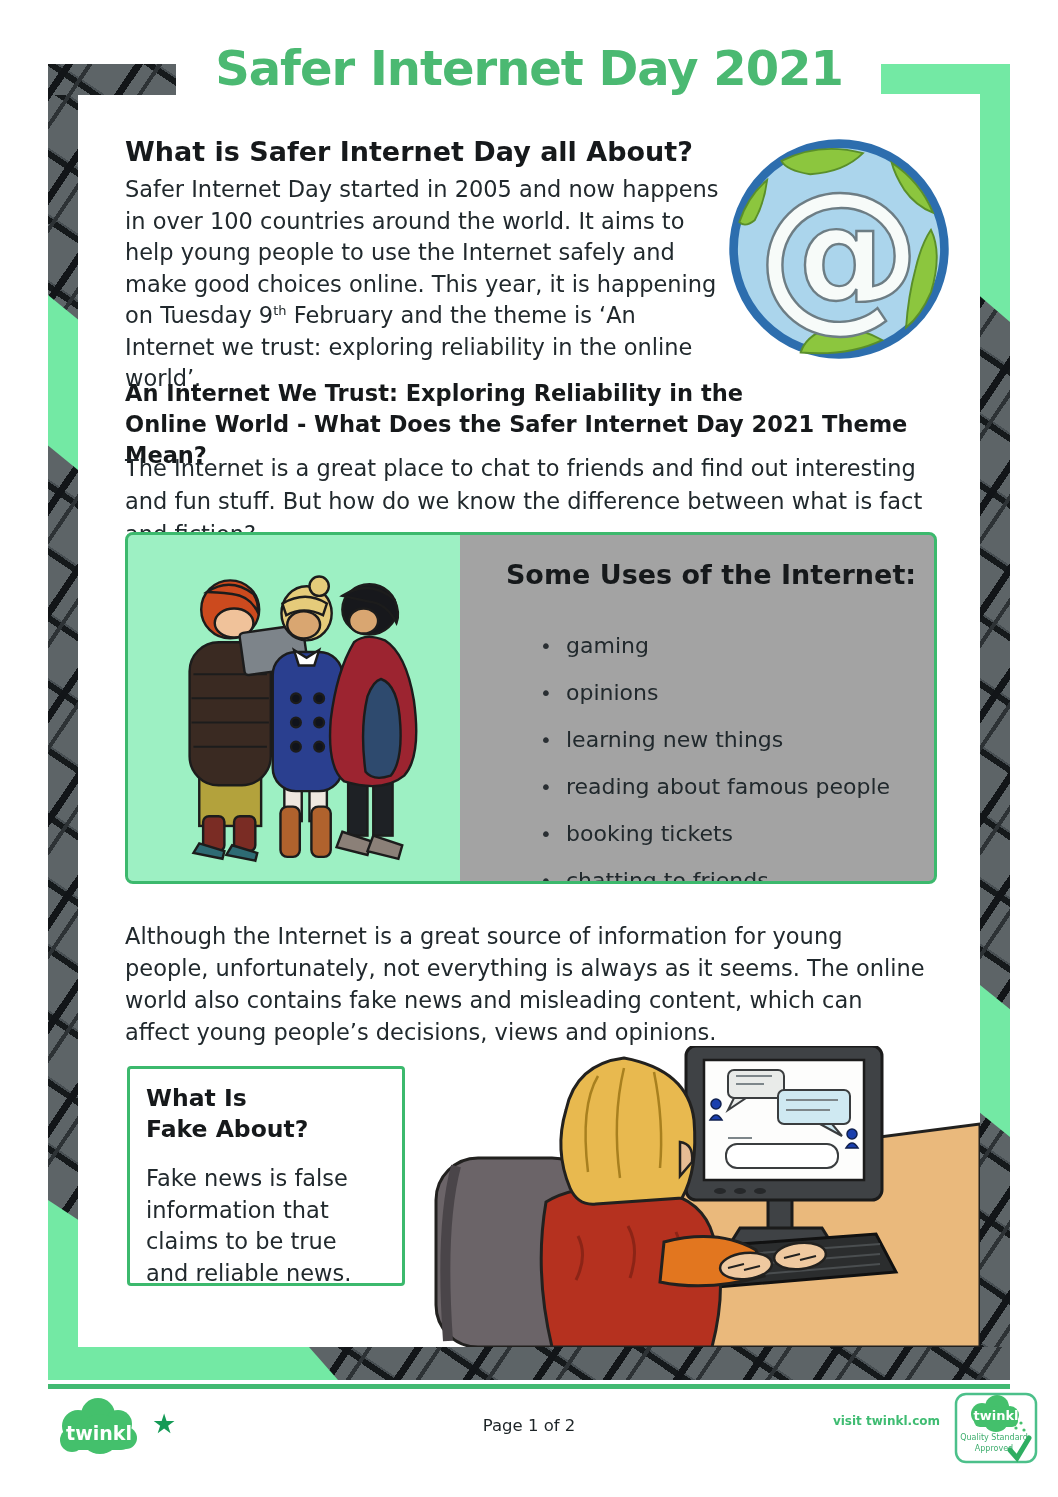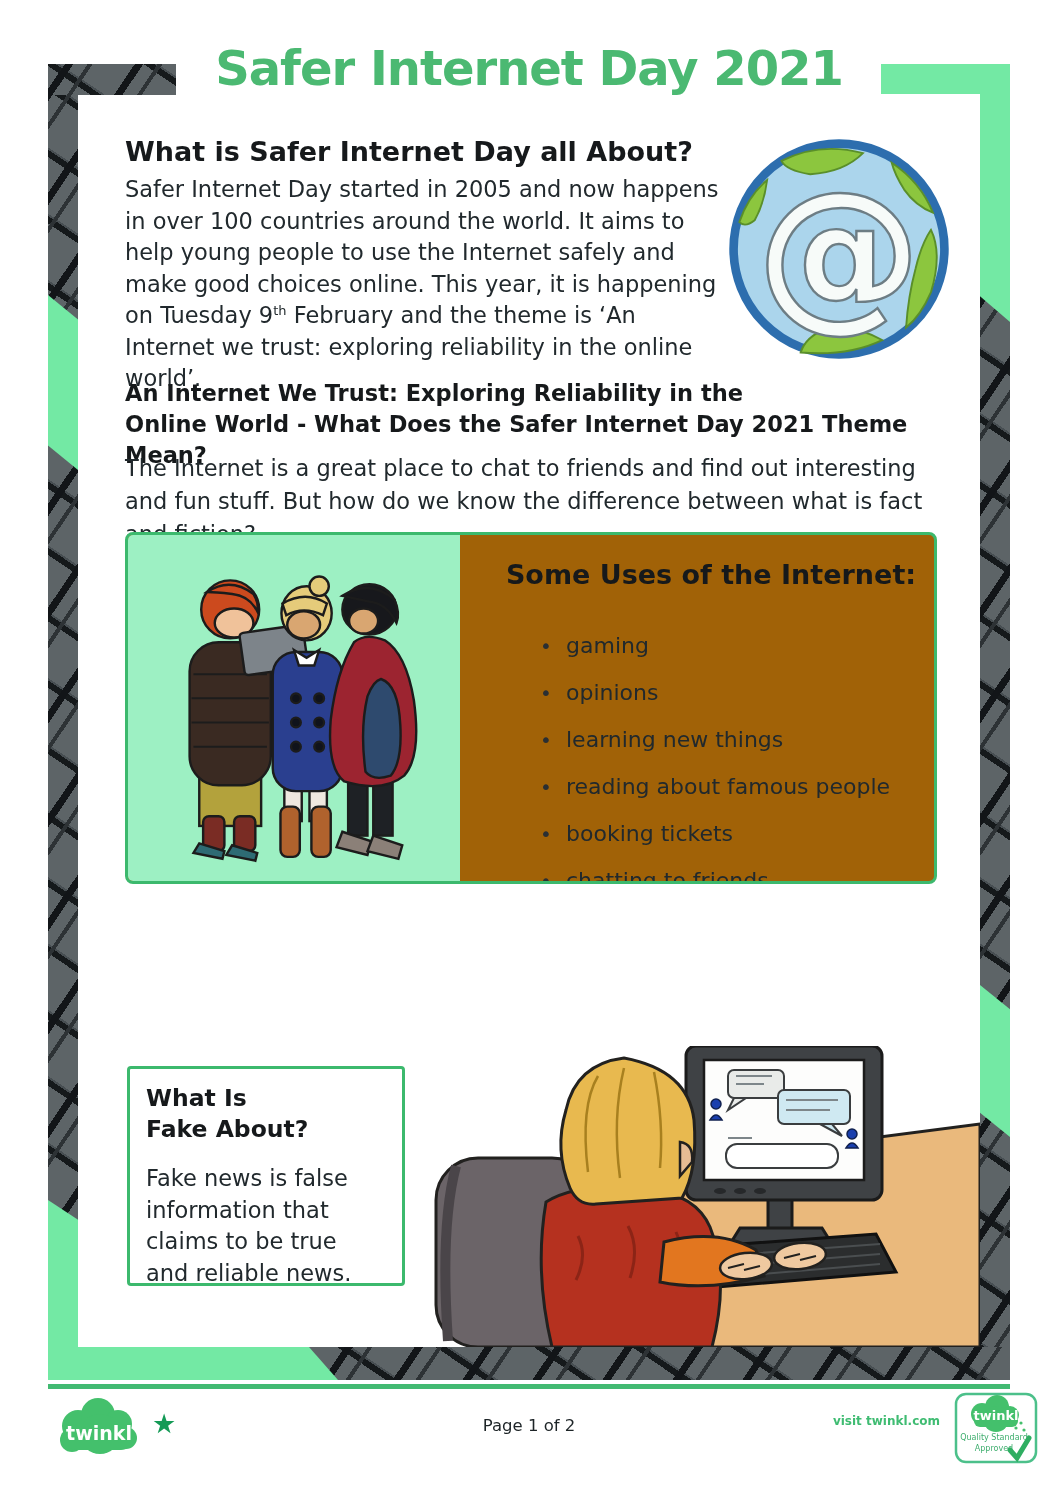--- a/index.html
+++ b/index.html
@@ -40,21 +40,21 @@
     font-size:48px; font-weight:bold; letter-spacing:-1px; color:#4bb972; }
   .h-about { left:125px; top:136px; font-size:27px; font-weight:bold; color:#16191b; }
   .p-body { font-size:22.5px; line-height:31.5px; color:#21292d; }
   .p-about { left:125px; top:174px; width:595px; }
   .globe-wrap { left:724px; top:134px; width:230px; height:230px; }
   .h-theme { left:125px; top:378px; width:830px; font-size:22.5px; font-weight:bold;
     line-height:31px; color:#16191b; white-space:pre-line; }
   .p-theme { left:125px; top:452px; width:825px; line-height:33px; }
 
   .uses-box { left:125px; top:532px; width:812px; height:352px;
-    border:3px solid #3cb96d; border-radius:8px; background:#a16207; overflow:hidden;
+    border:3px solid #3cb96d; border-radius:8px; background:#a3a3a3; overflow:hidden;
     display:flex; }
   .uses-left { width:332px; height:100%; background:#9df0c3; flex:none;
     display:flex; align-items:center; justify-content:center; }
   .uses-right { flex:1; padding:24px 10px 0 38px; }
   .h-uses { font-size:27px; font-weight:bold; color:#16191b; text-align:center; }
   .uses-list { list-style:none; margin-top:41px; padding-left:42px; }
   .uses-list li { position:relative; font-size:22px; line-height:30px; margin-bottom:17px;
     color:#21292d; padding-left:26px; }
   .uses-list li::before { content:"•"; position:absolute; left:0; top:0; font-size:20px; color:#2a2f33; }
 
@@ -171,20 +171,21 @@
         <li>gaming</li>
         <li>opinions</li>
         <li>learning new things</li>
         <li>reading about famous people</li>
         <li>booking tickets</li>
         <li>chatting to friends</li>
       </ul>
     </div>
   </div>
 
+  <p class="z-content p-body p-warning">Although the Internet is a great source of information for young people, unfortunately, not everything is always as it seems. The online world also contains fake news and misleading content, which can affect young people’s decisions, views and opinions.</p>
 
   <div class="z-content fake-box">
     <div class="h-fake">What Is
 Fake About?</div>
     <p class="p-fake">Fake news is false information that claims to be true and reliable news.</p>
   </div>
 
   <div class="z-content woman-wrap">
     <svg viewBox="0 0 552 301" width="552" height="301">
 

